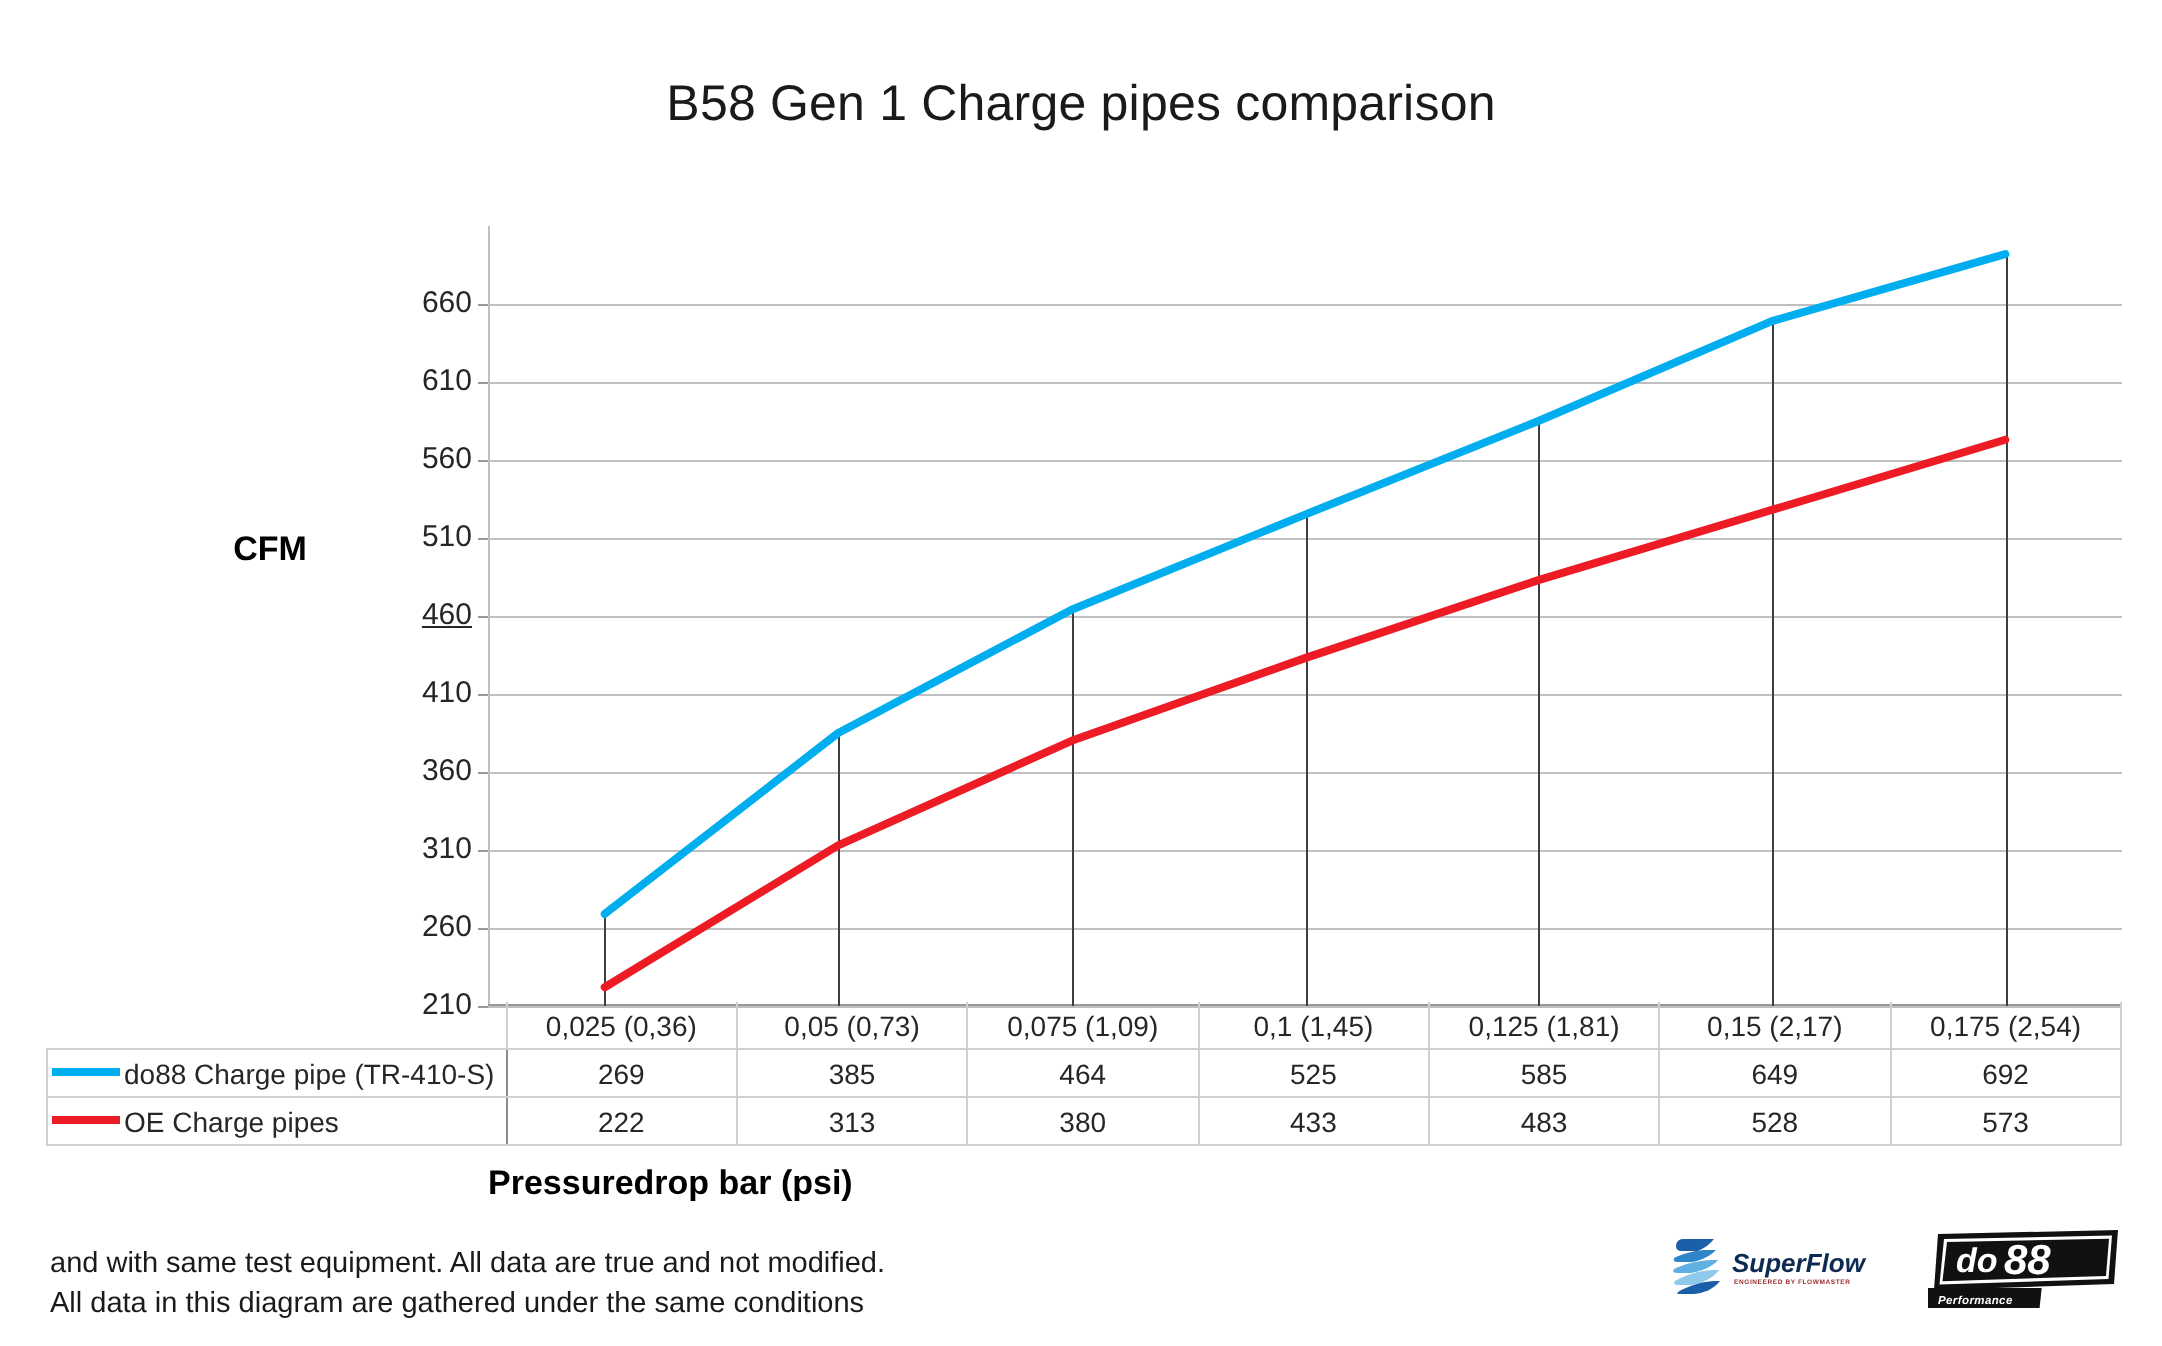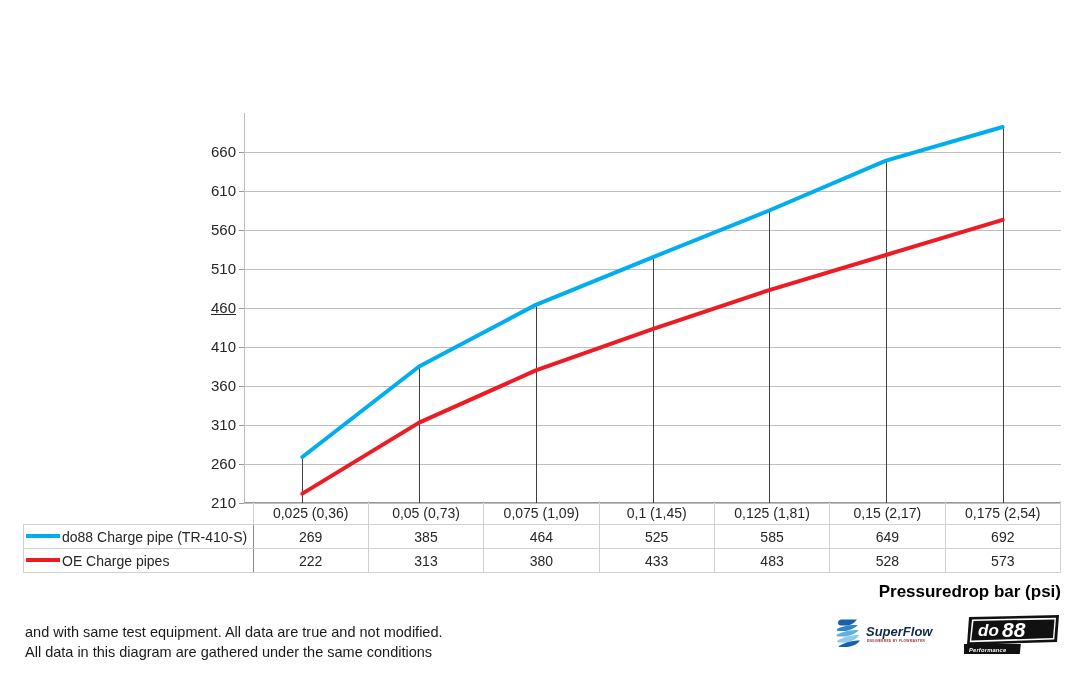--- a/index.html
+++ b/index.html
@@ -170,21 +170,21 @@
     font-size: 14px;
     color: #262626;
   }
 
   
   .x-axis-title {
     position: absolute;
     left: 244px;
     top: 582px;
     width: 817px;
-    text-align: right;
+    text-align: left;
     font-size: 17px;
     font-weight: bold;
     color: #000;
   }
 
   
   .footnote {
     position: absolute;
     left: 25px;
     top: 622px;
@@ -209,23 +209,25 @@
   .logo-do88 {
     position: absolute;
     left: 128px; top: 0px;
     width: 97px; height: 42px;
   }
 </style>
 </head>
 <body>
 
 <div class="chart-title">
+  <span>B58 Gen 1 Charge pipes comparison</span>
 </div>
 
 <div class="y-axis-title">
+  <div>CFM</div>
 </div>
 
 <div class="y-ticks-wrap" id="y-ticks">
     <div class="y-tick-row" style="top: 390px;">210</div>
     <div class="y-tick-mark" style="top: 390px;"></div>
     <div class="y-tick-row" style="top: 351px;">260</div>
     <div class="y-tick-mark" style="top: 351px;"></div>
     <div class="y-tick-row" style="top: 312px;">310</div>
     <div class="y-tick-mark" style="top: 312px;"></div>
     <div class="y-tick-row" style="top: 273px;">360</div>

